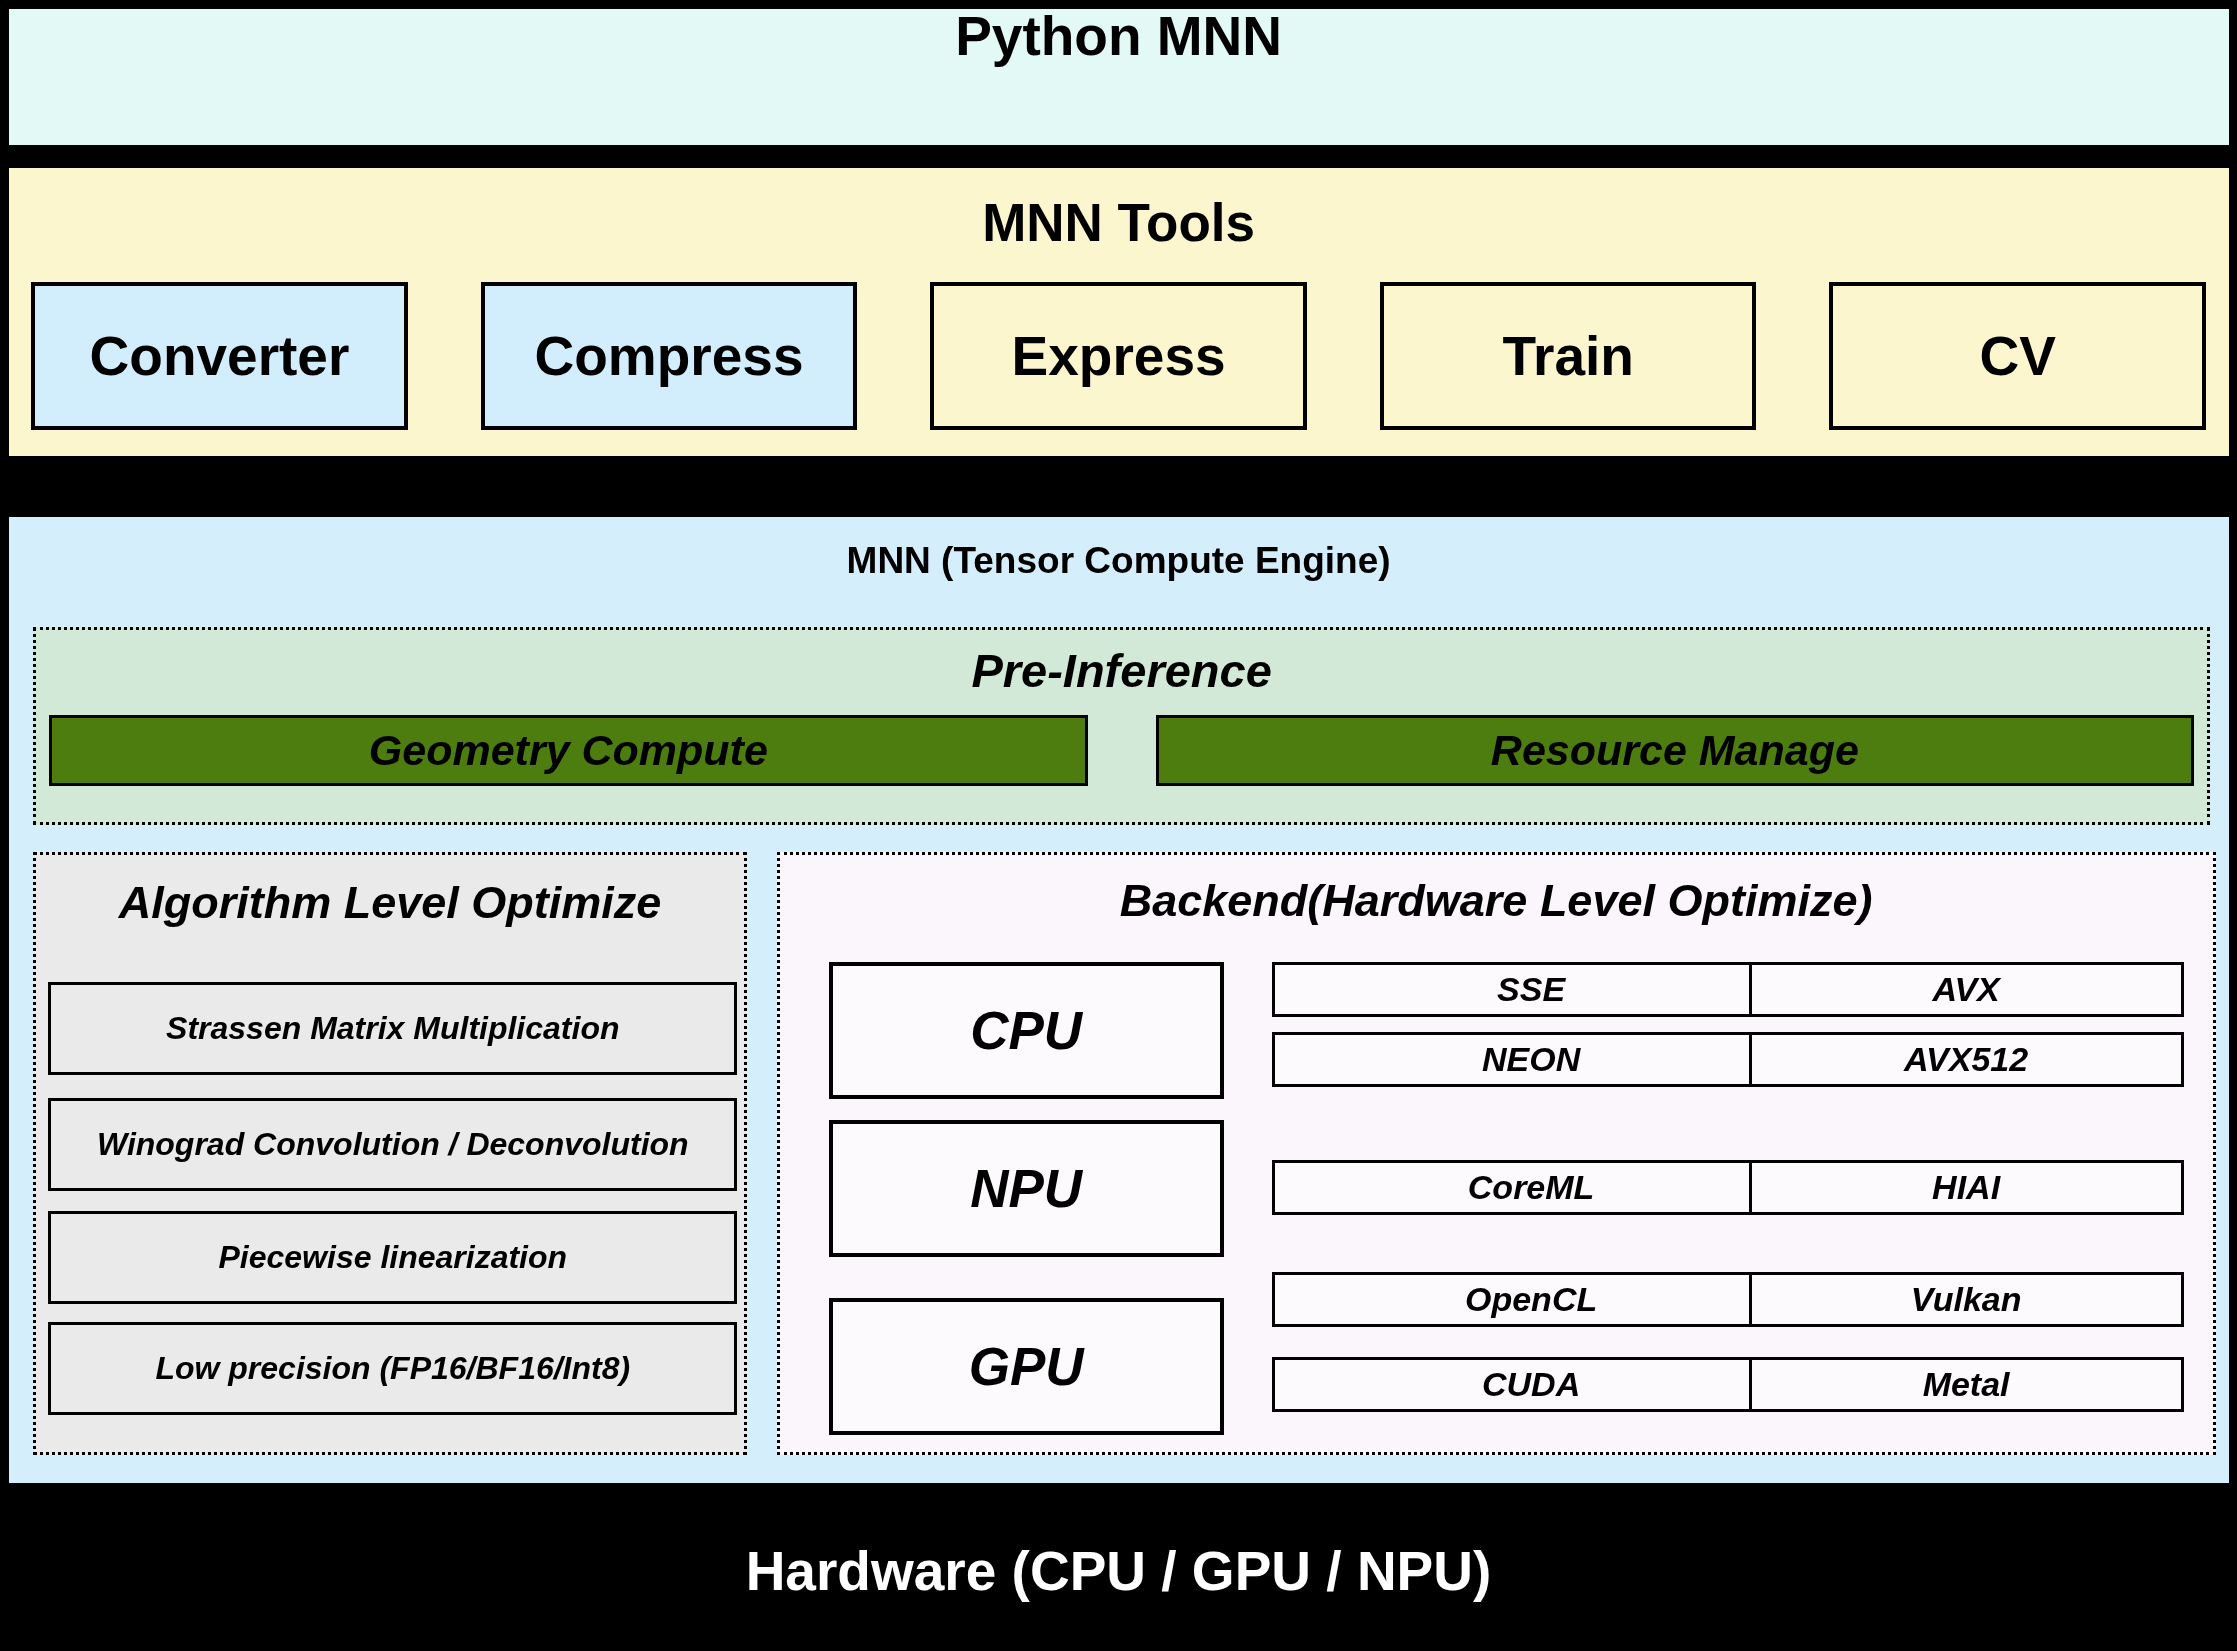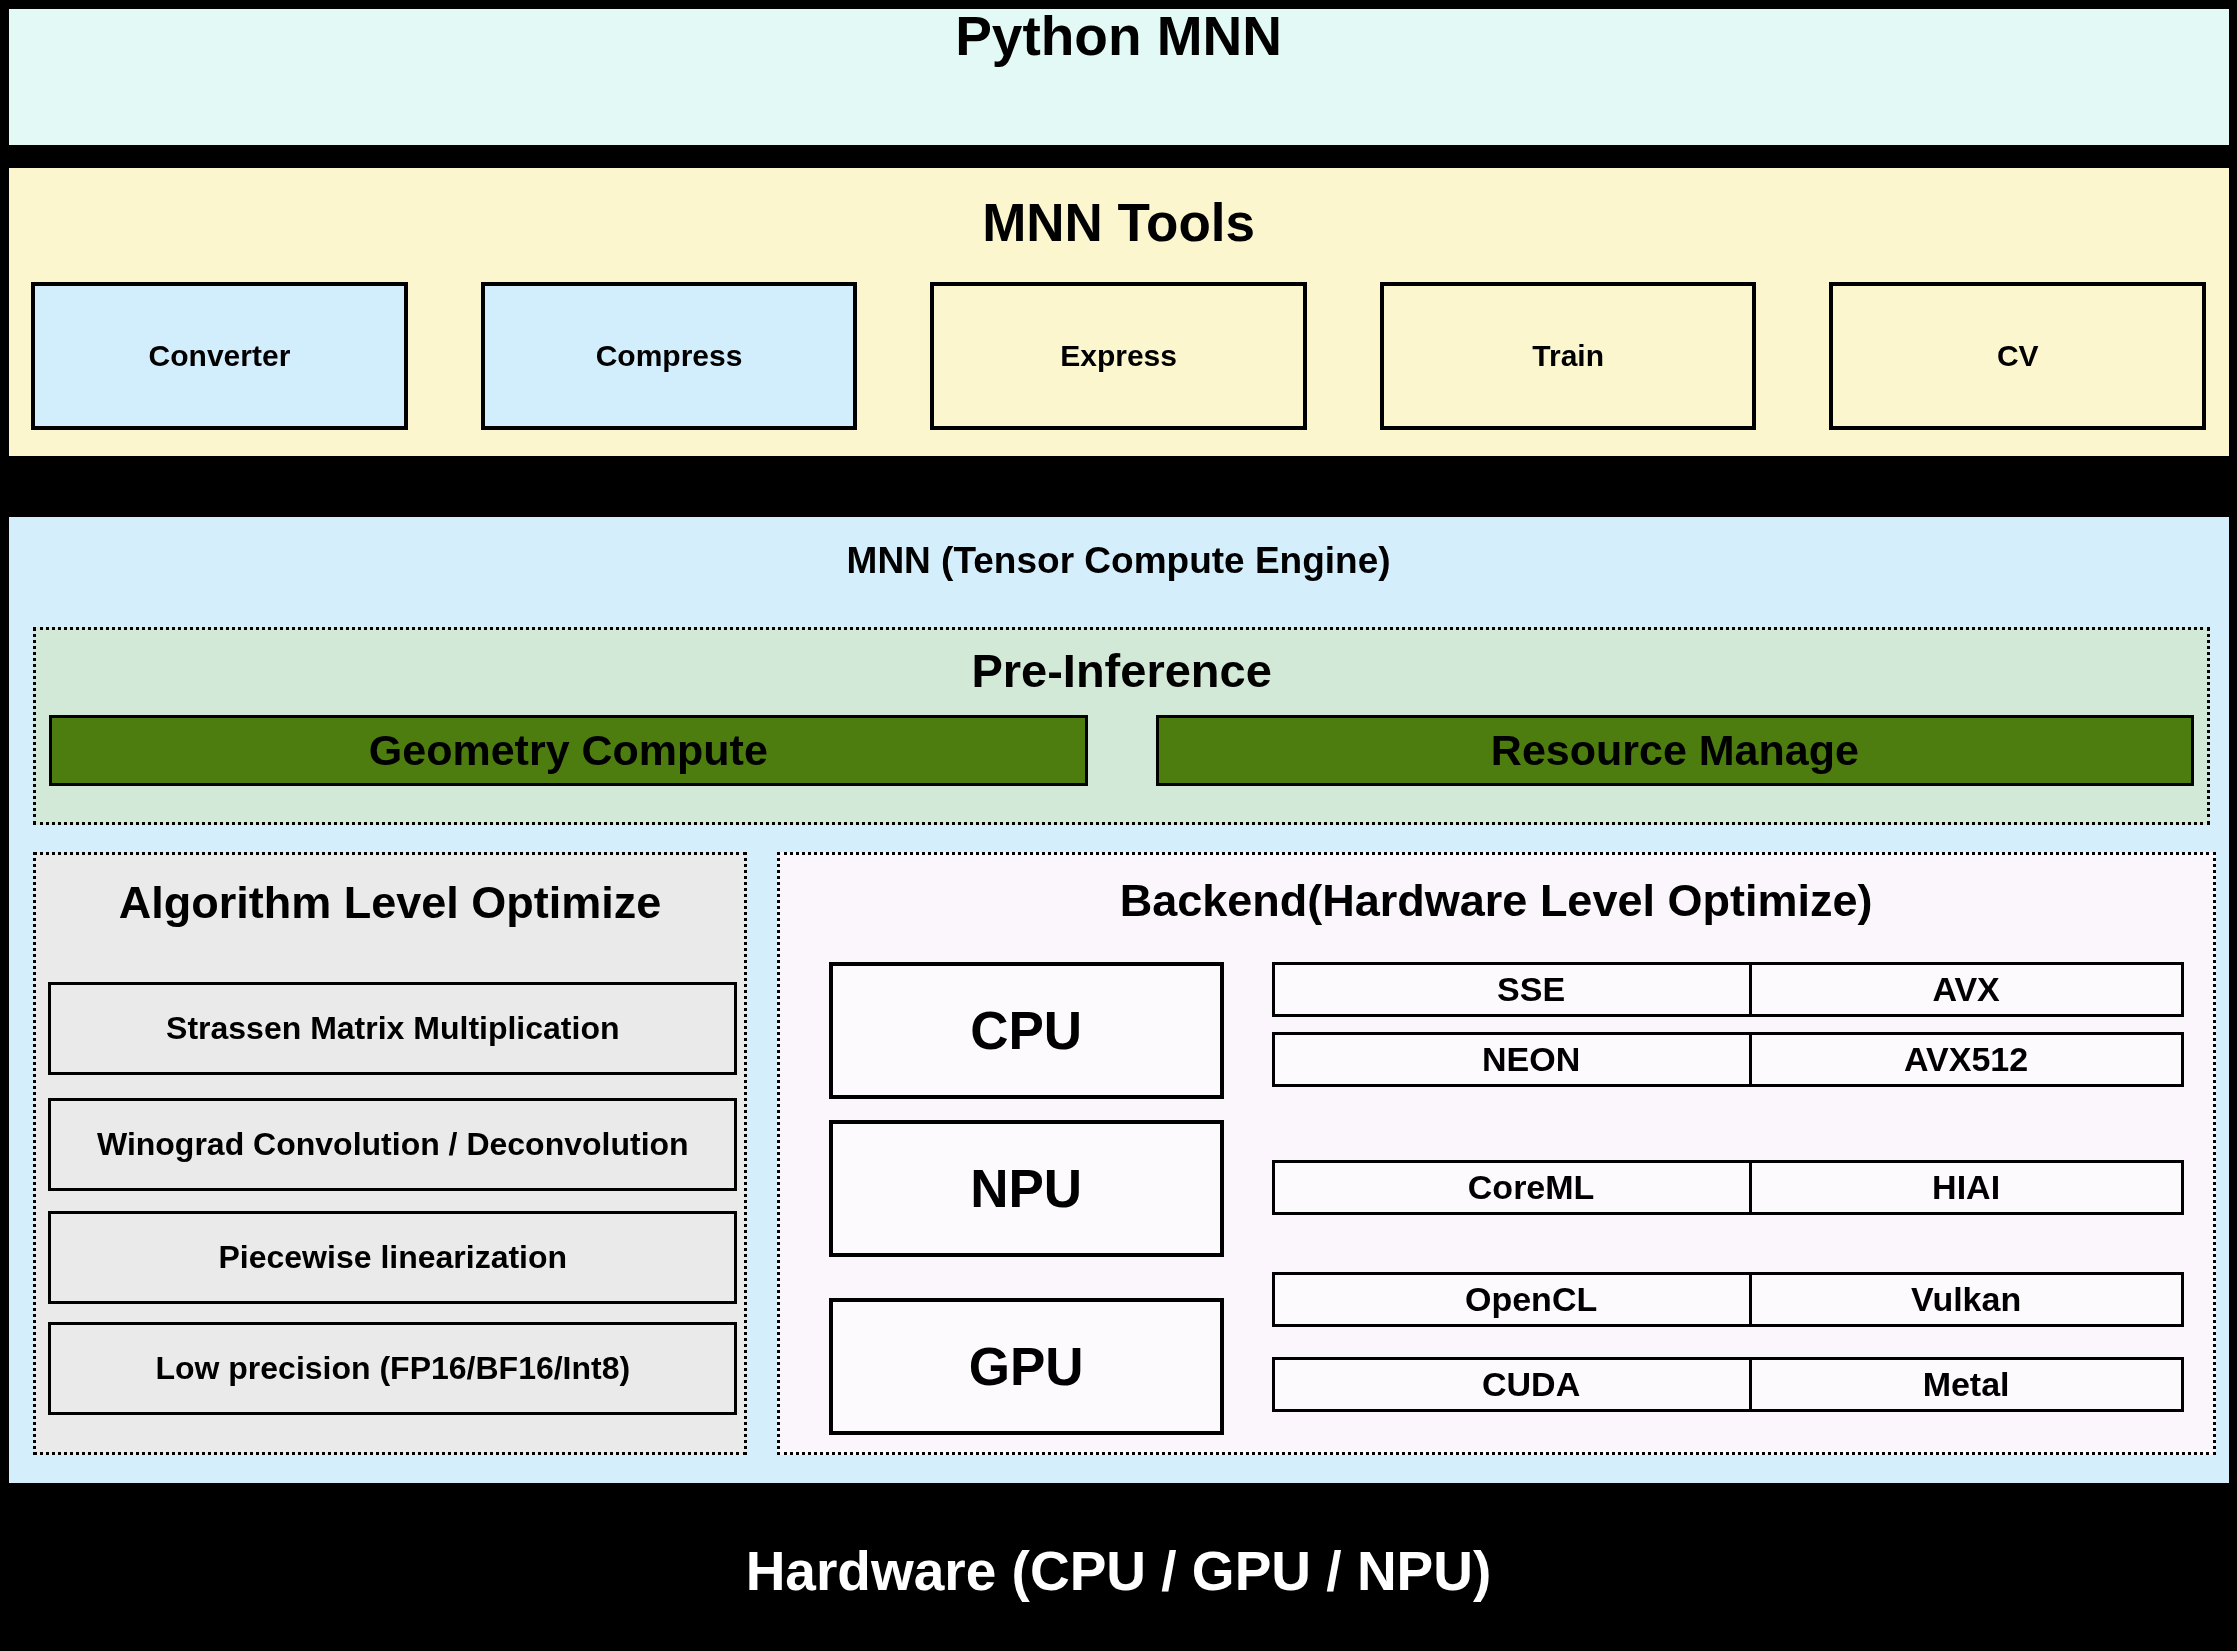--- a/index.html
+++ b/index.html
@@ -35,34 +35,35 @@
     position: absolute; left: 0; top: 114px; width: 100%;
     box-sizing: border-box;
     padding: 0 22.6px;
     display: flex; gap: 73px;
   }
   .tool-box {
     flex: 1; height: 148px;
     box-sizing: border-box;
     border: 4.7px solid #000;
     display: flex; align-items: center; justify-content: center;
-    font-size: 30px;
+    font-size: 55px;
   }
   .tool-blue { background: #d2edfb; }
   .tool-yellow { background: #fbf6ce; }
   
   .band-engine {
     top: 514px; height: 972px;
     background: #d5eefb;
   }
   .engine-title { text-align: center; padding-top: 24.5px; font-size: 37px; line-height: 1; }
   .dotted-box {
     position: absolute;
     box-sizing: border-box;
     border: 3.8px dotted #000;
+    font-style: italic;
   }
   .sub-title { text-align: center; line-height: 1; }
   
   .pre-inference {
     left: 24.5px; top: 110px;
     width: 2177px; height: 198px;
     background: #d3e9d7;
   }
   .pre-title { padding-top: 17px; font-size: 47px; }
   .pre-row {

